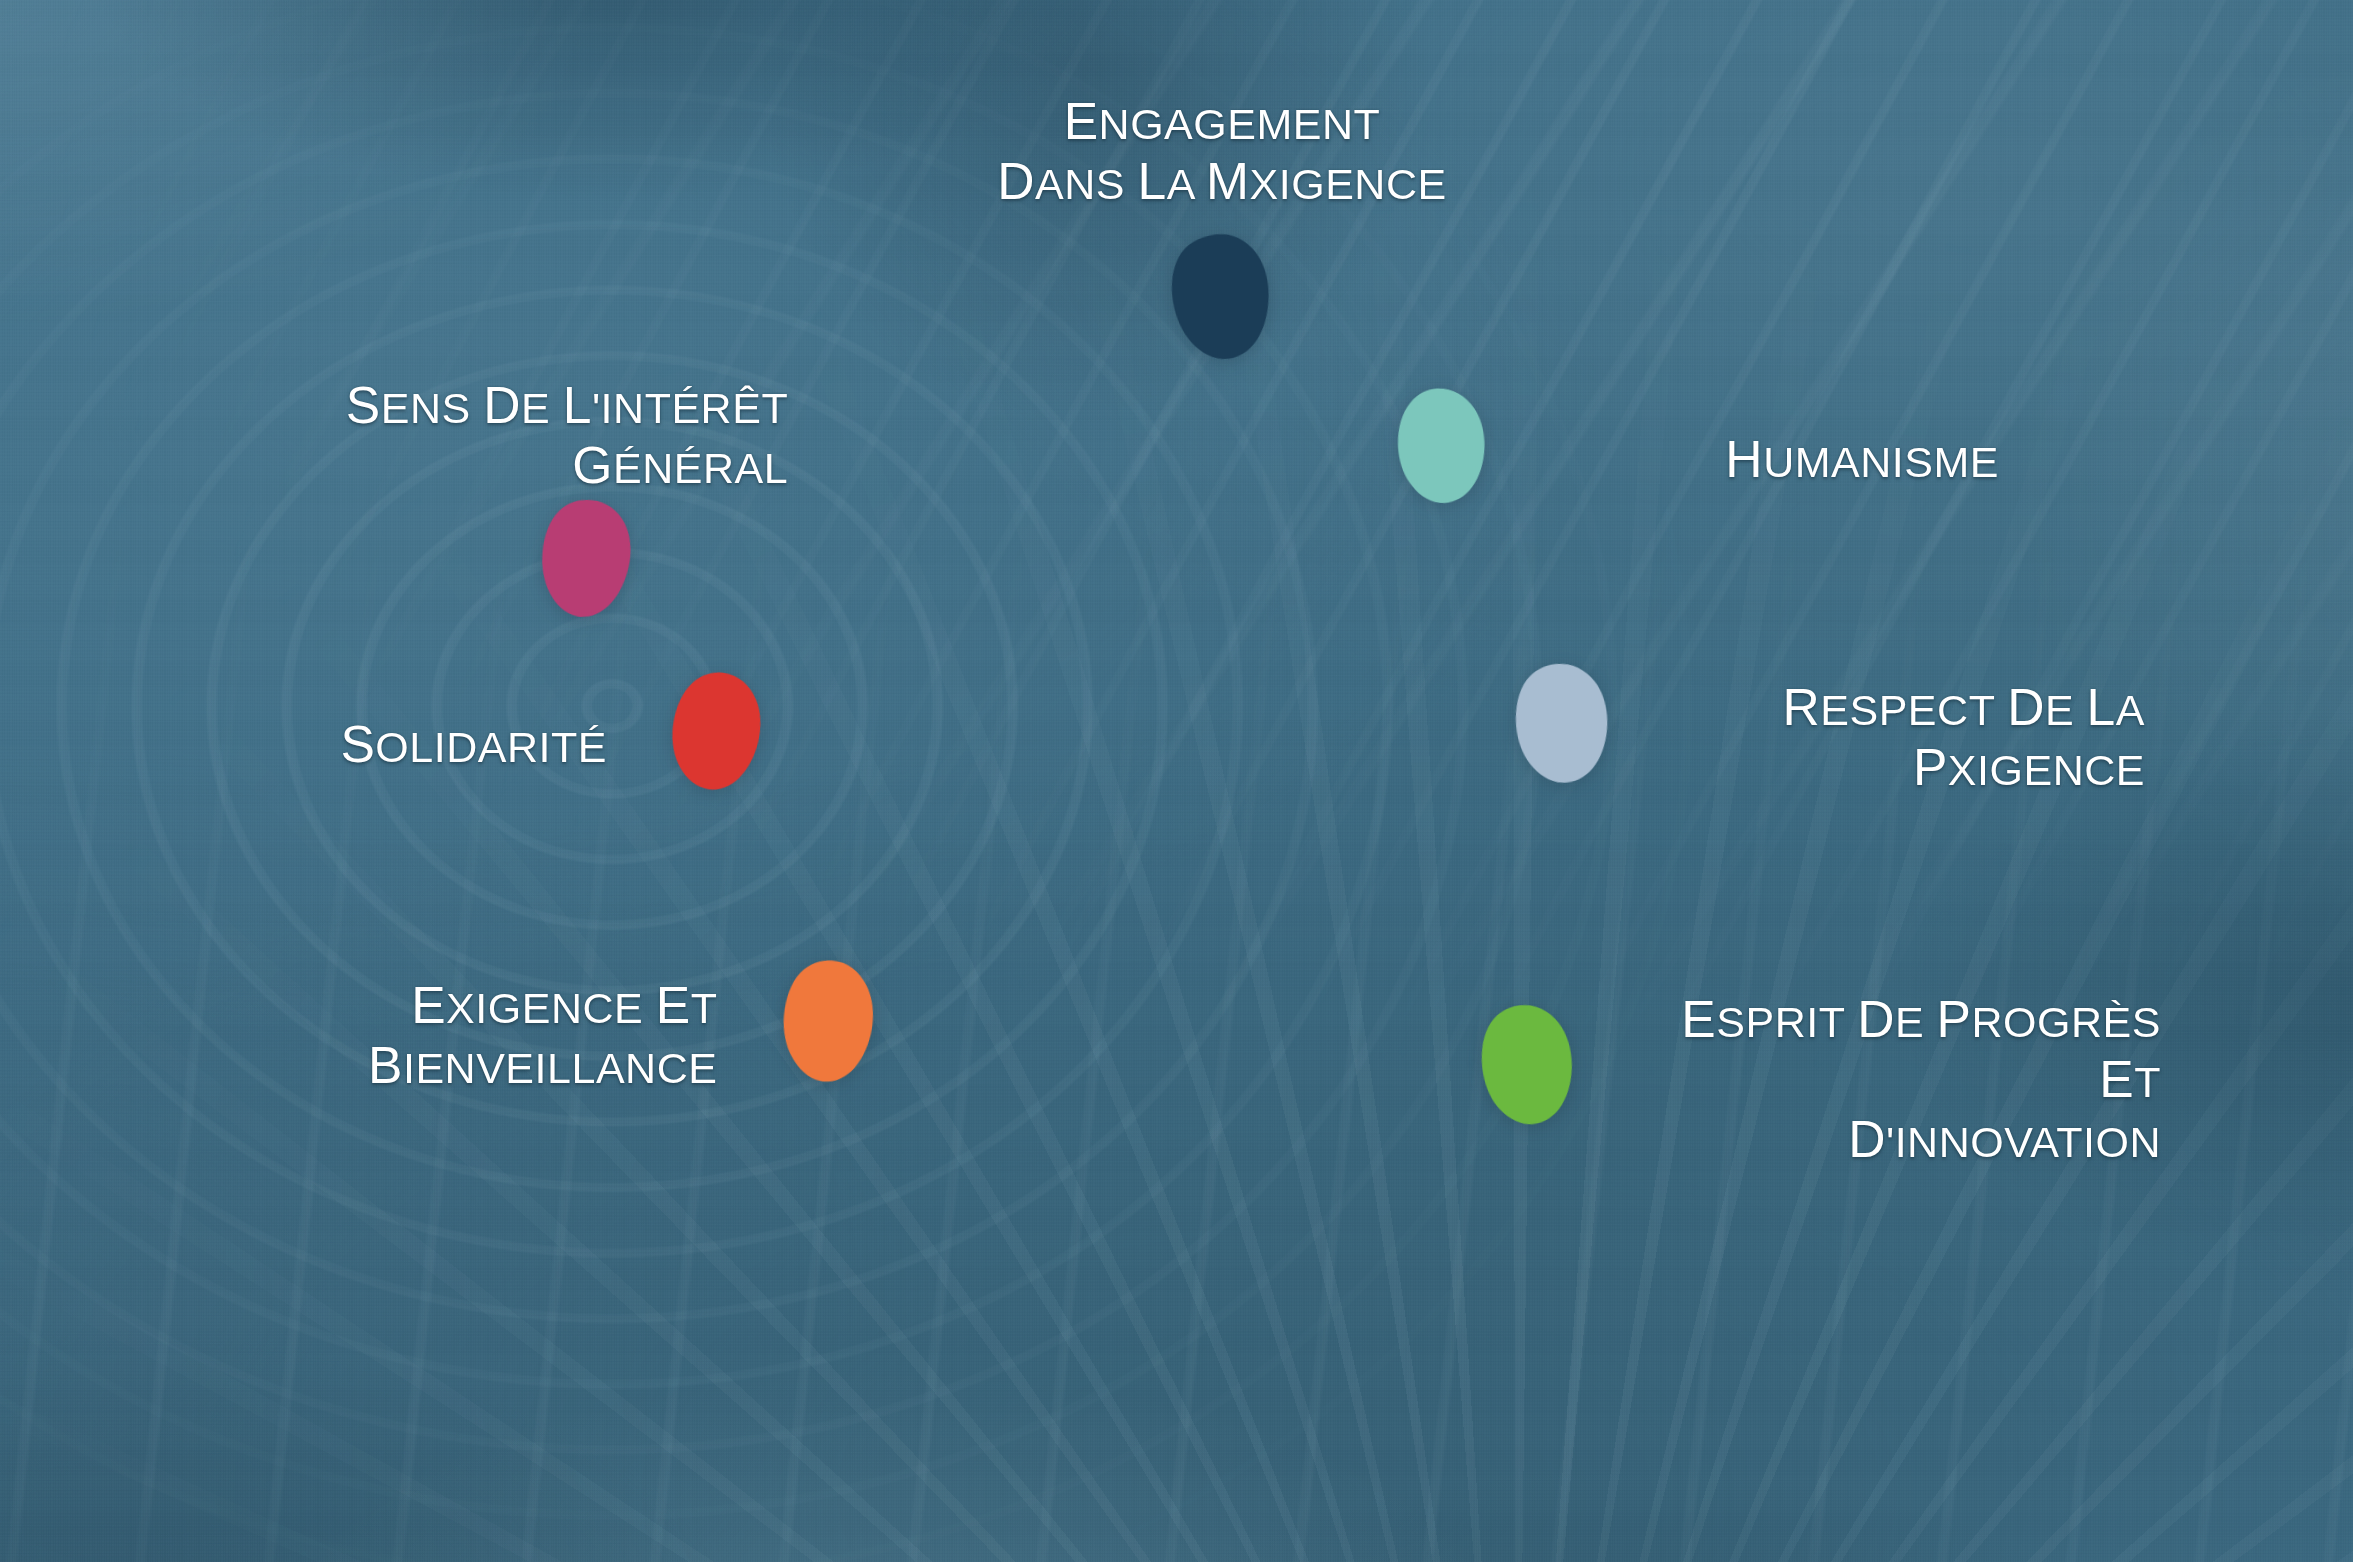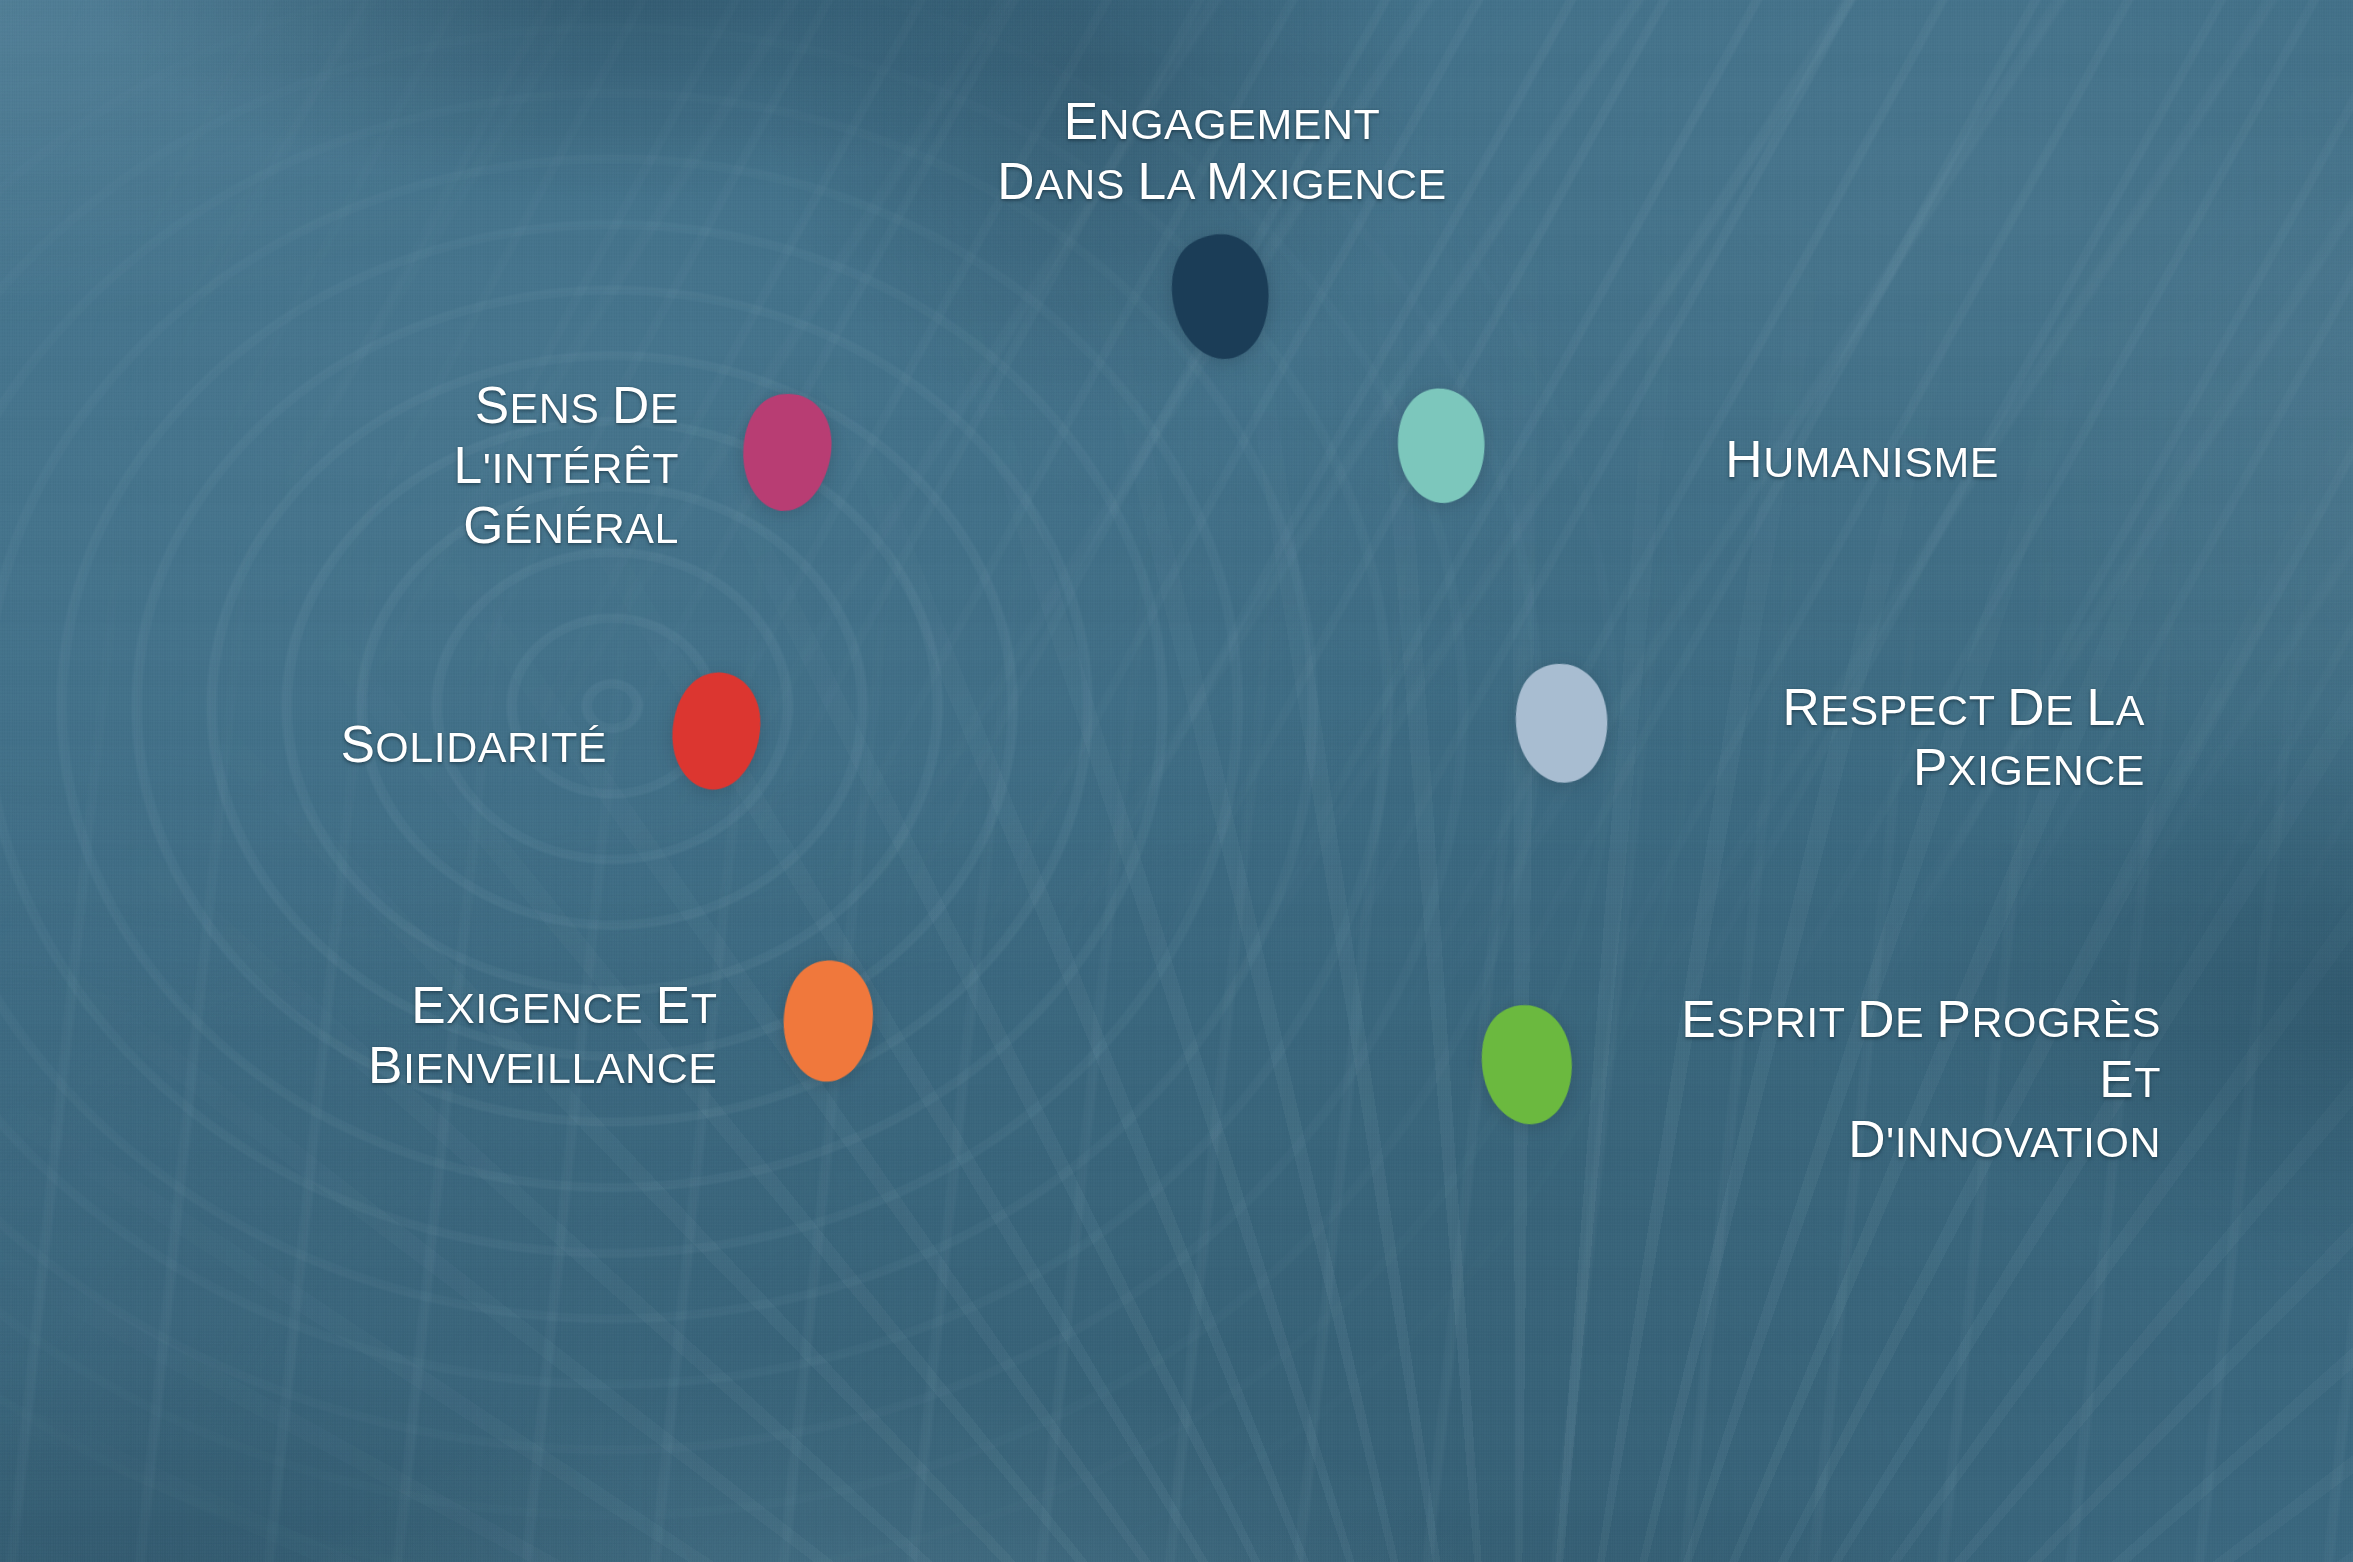--- a/index.html
+++ b/index.html
@@ -150,21 +150,21 @@
   .label .big { font-size: 1.20em; }
 
   .align-right { text-align: right; }
   .align-left  { text-align: right;  }
   .align-center{ text-align: center;}
 
   
   #node-engagement    { left: 957px; top:  92px; width: 530px; flex-direction: column; align-items: center; }
   #node-engagement .label { margin-bottom: 19px; }
 
-  #node-sens          { left:  328px; top:  376px; width: 530px; }
+  #node-sens          { left:  318px; top:  376px; width: 530px; flex-direction: column; }
   #node-sens .label   { flex: 1; margin-right: 32px; }
 
   #node-humanisme     { left: 1367px; top:  385px; width: 632px; }
   #node-humanisme .label { flex: 1; margin-left: 34px; }
 
   #node-solidarite    { left:  333px; top:  668px; width: 453px; }
   #node-solidarite .label { flex: 1; margin-right: 32px; }
 
   #node-respect       { left: 1487px; top:  660px; width: 658px; }
   #node-respect .label{ flex: 1; margin-left: 48px; }

